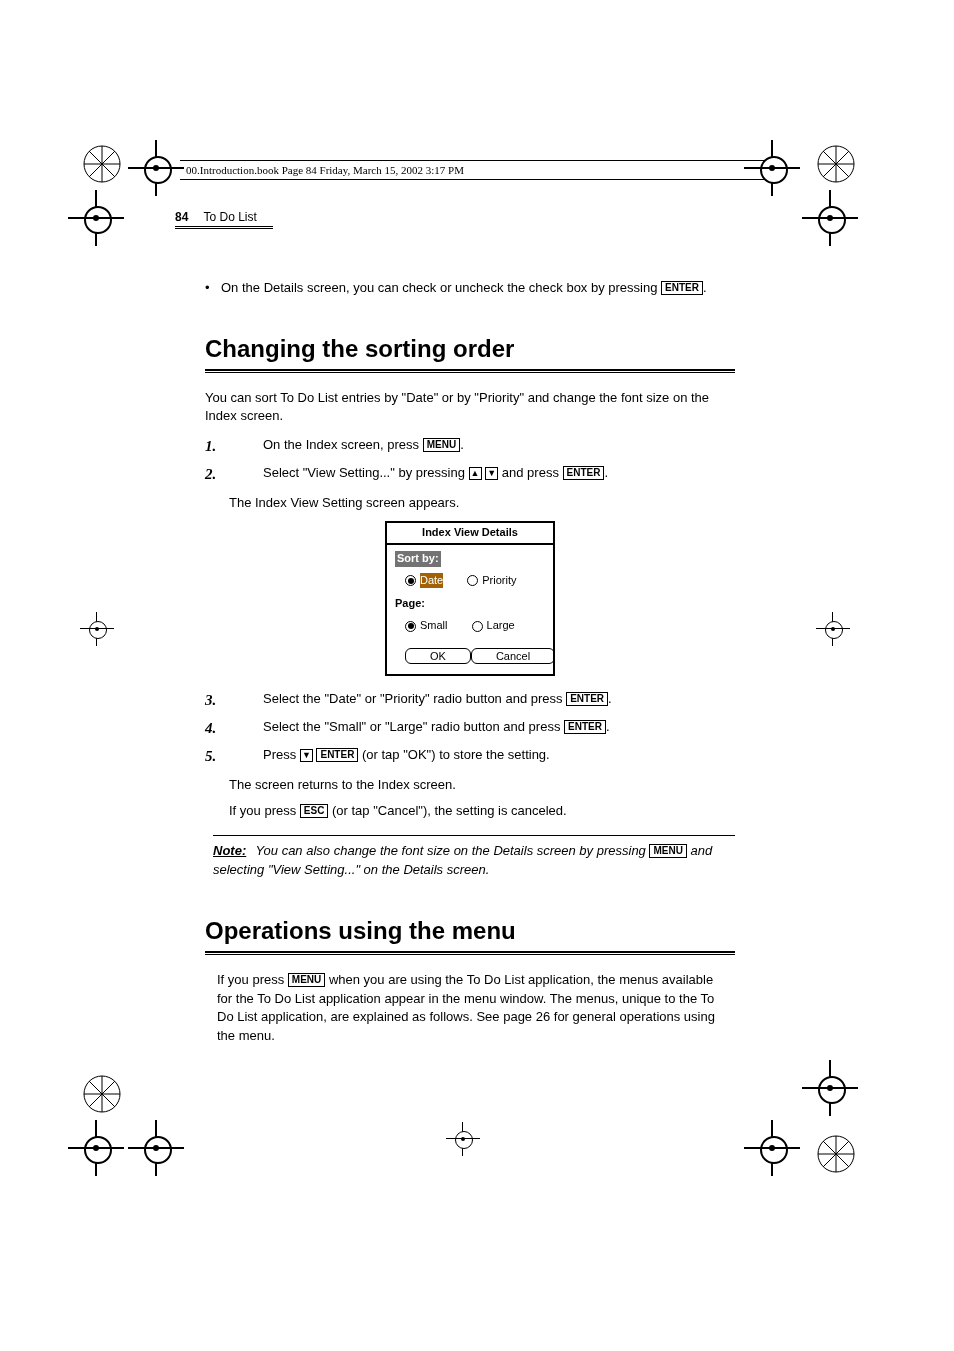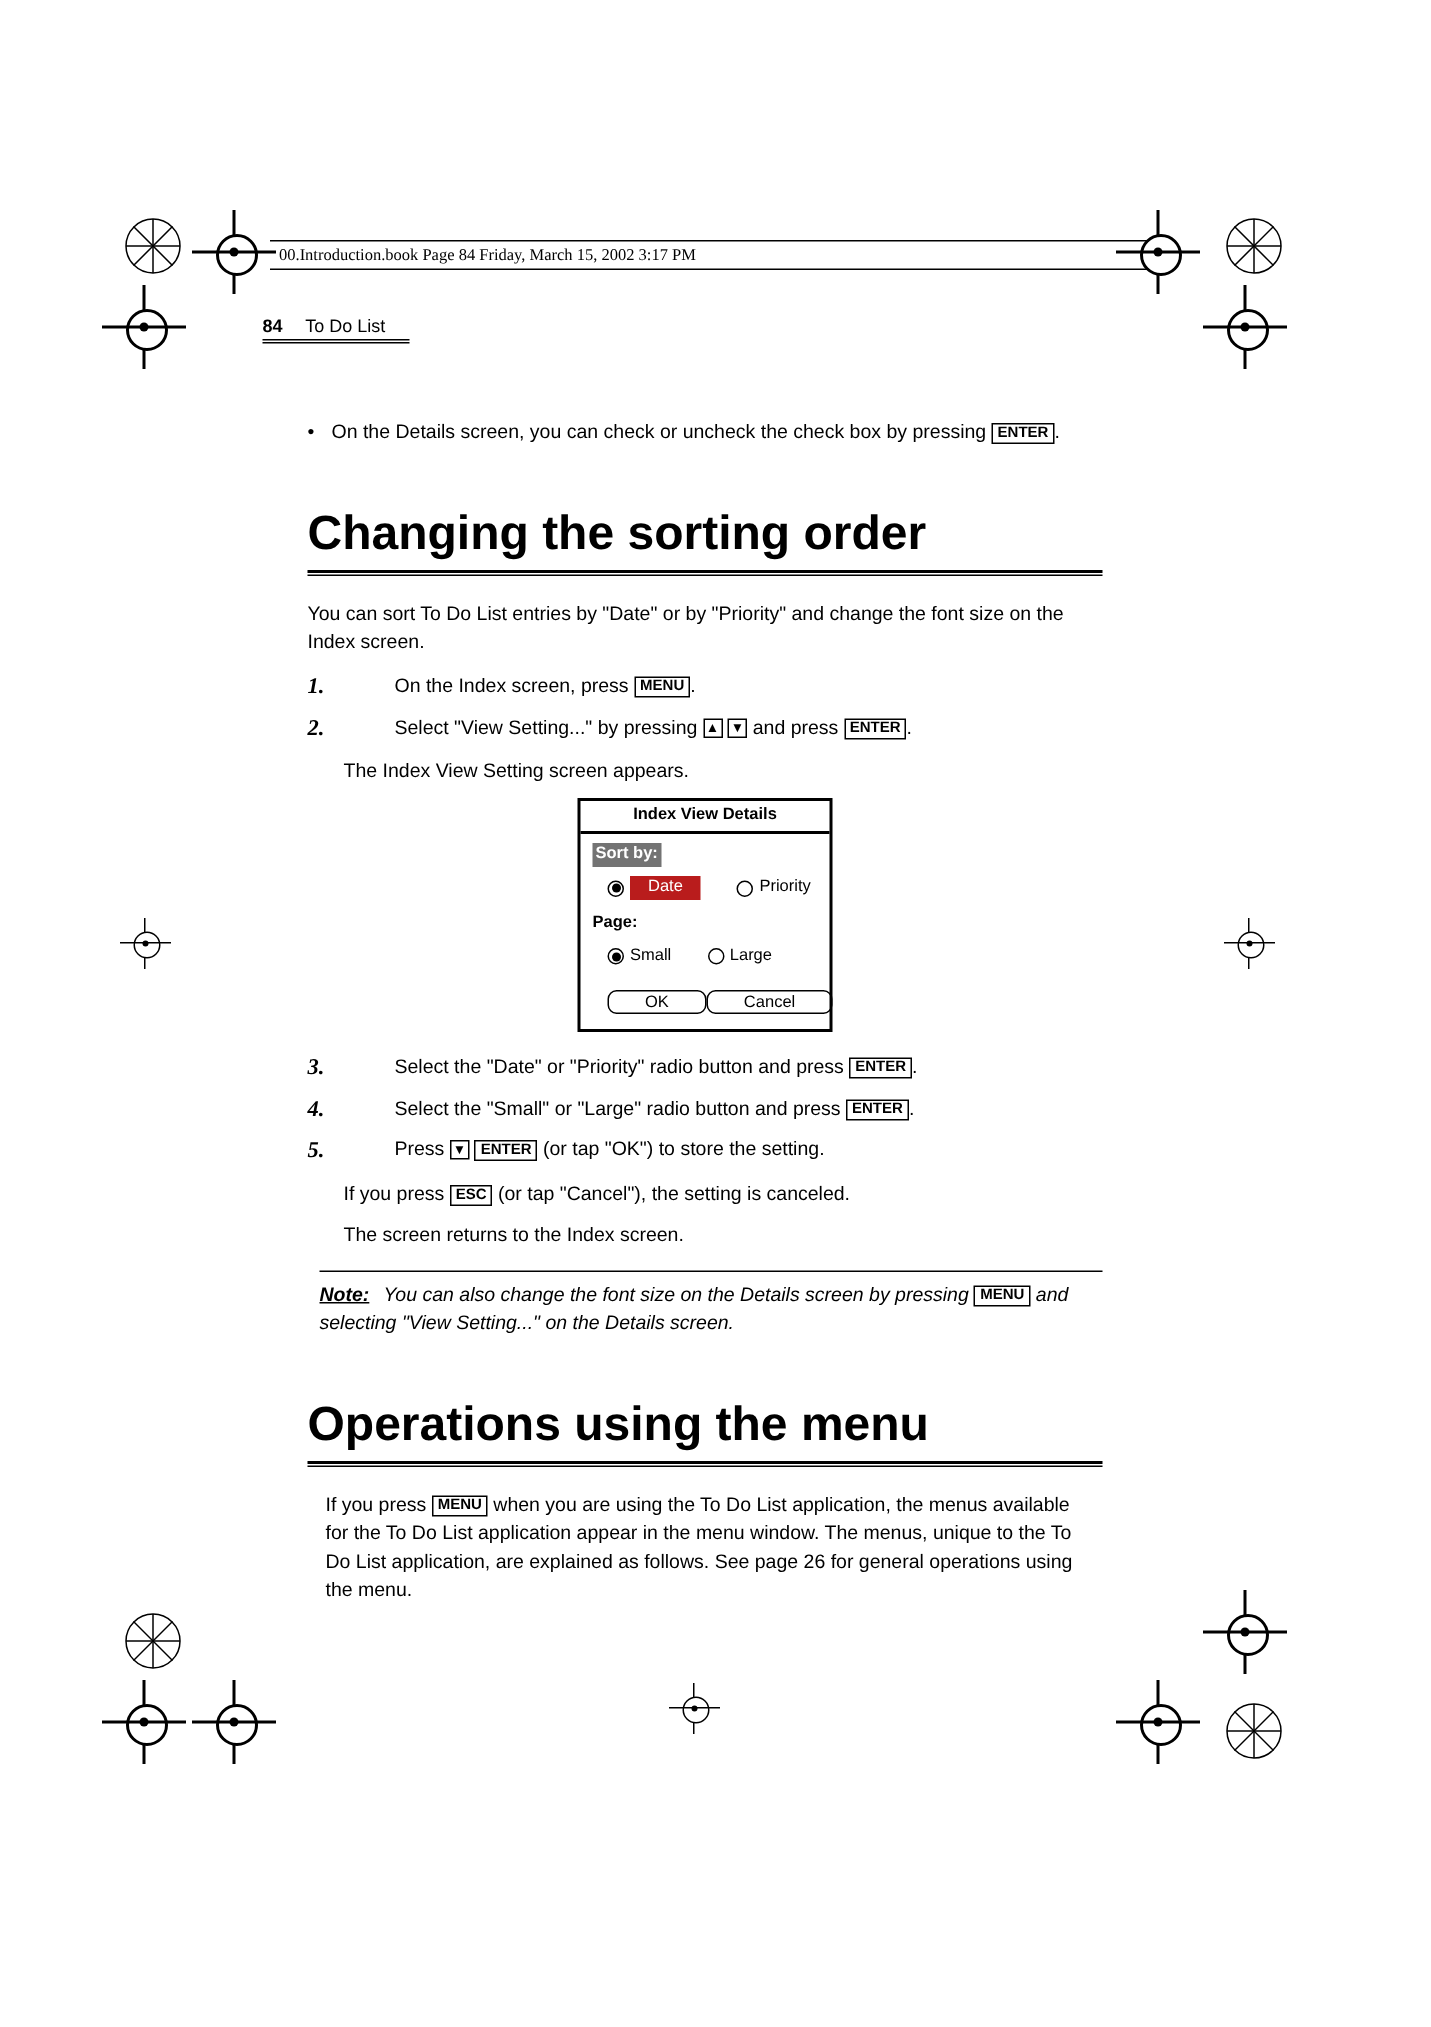--- a/index.html
+++ b/index.html
@@ -98,21 +98,21 @@
     display: inline-block;
     border: 1px solid #000;
     font-size: 9px;
     width: 11px;
     text-align: center;
     line-height: 11px;
     vertical-align: 1px;
   }
 
   h2.section {
-    font-size: 32px;
+    font-size: 24px;
     font-weight: bold;
     margin: 34px 0 2px 0;
   }
   .section-rule {
     height: 4px;
     background: linear-gradient(#000,#000) top/100% 2px no-repeat,
                 linear-gradient(#000,#000) bottom/100% 1px no-repeat;
     margin-bottom: 16px;
   }
 
@@ -166,21 +166,21 @@
   }
   .radio .r {
     width: 9px; height: 9px; border: 1px solid #000; border-radius: 50%;
     display: inline-block; position: relative;
   }
   .radio .r.sel::after {
     content: ""; position: absolute; left: 1.5px; top: 1.5px;
     width: 6px; height: 6px; background: #000; border-radius: 50%;
   }
   .radio .sel-label {
-    background: #b91c1c; color: #fff; padding: 0 12px;
+    background: #a16207; color: #fff; padding: 0 0;
   }
   .dlg-buttons {
     display: flex; justify-content: space-between;
     padding: 0 10px; margin-top: 14px;
   }
   .dlg-btn {
     border: 1px solid #000; border-radius: 6px;
     padding: 0 24px; font-size: 11px; line-height: 14px;
   }
 
@@ -389,26 +389,26 @@
       <li>
         <span class="num">5.</span>
         <span class="step-body">
           <span>Press </span>
           <span class="arrowcap">▼</span>
           <span class="keycap">ENTER</span>
           <span> (or tap "OK") to store the setting.</span>
         </span>
       </li>
     </ol>
+    <div class="substep">The screen returns to the Index screen.</div>
     <div class="substep">
       <span>If you press </span>
       <span class="keycap">ESC</span>
       <span> (or tap "Cancel"), the setting is canceled.</span>
     </div>
-    <div class="substep">The screen returns to the Index screen.</div>
 
     <div class="note-block">
       <span class="note-label">Note:</span>
       <span>You can also change the font size on the Details screen by pressing </span>
       <span class="keycap" style="font-style:normal">MENU</span>
       <span> and selecting "View Setting..." on the Details screen.</span>
     </div>
 
     <h2 class="section">Operations using the menu</h2>
     <div class="section-rule"></div>

